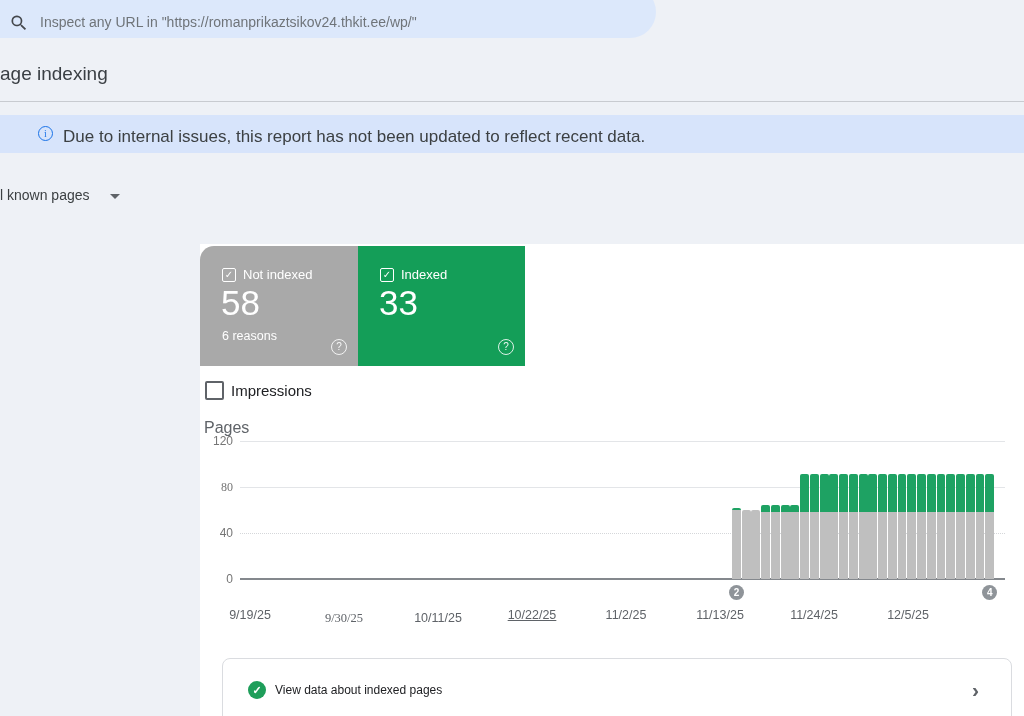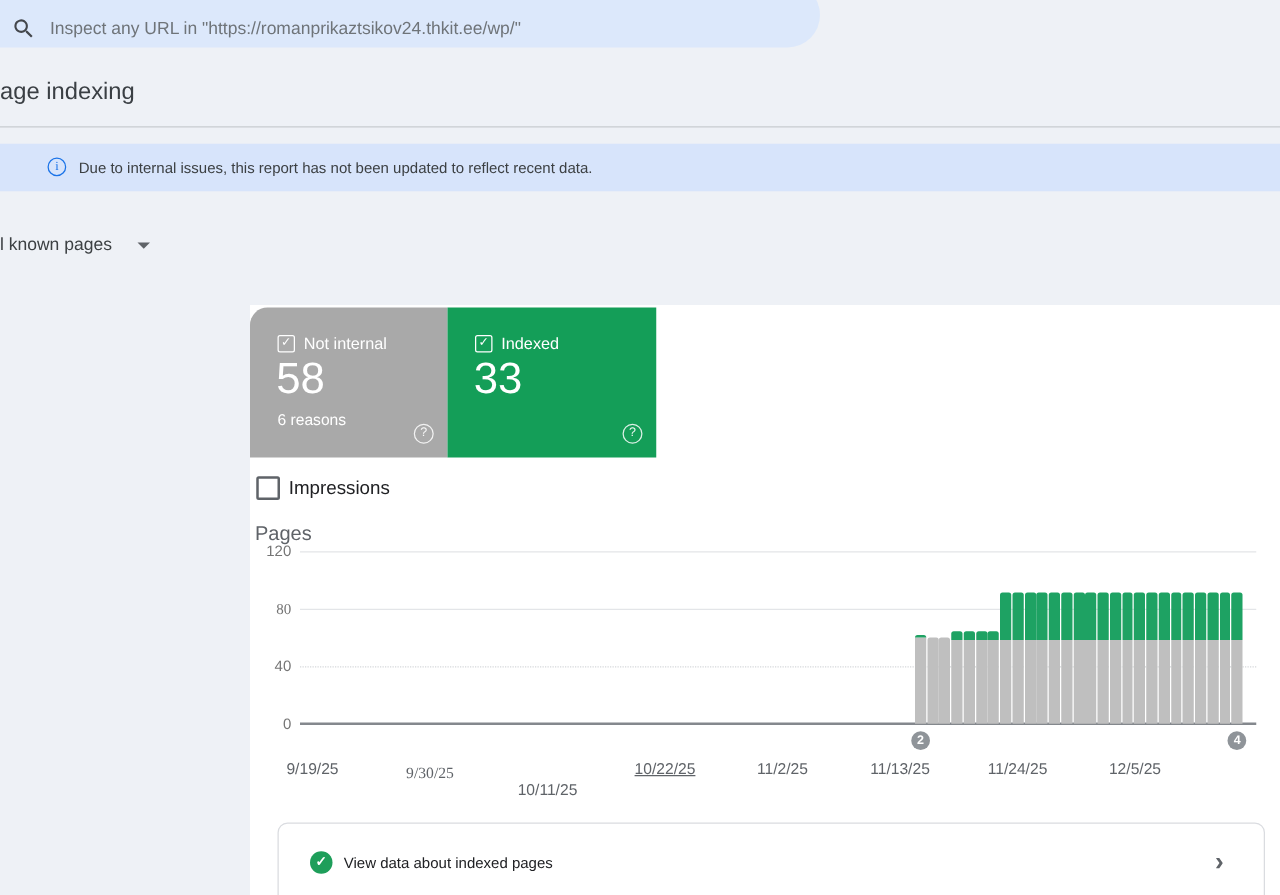--- a/index.html
+++ b/index.html
@@ -13,21 +13,21 @@
        font-size:14px;color:#5f6368;outline:none;font-family:"Liberation Sans",sans-serif;}
   .search-input::placeholder{color:#6f7479;opacity:1;}
 
   .page-title{position:absolute;left:0;top:63px;font-size:19px;color:#3a3f44;}
   .divider{position:absolute;left:0;top:101px;width:1024px;height:1px;background:#c8cbd0;}
 
   
   .banner{position:absolute;left:0;top:115px;width:1024px;height:38px;background:#d7e4fb;}
   .info-icon{position:absolute;left:38px;top:11px;width:13px;height:13px;border:1.5px solid #1a73e8;border-radius:50%;
        color:#1a73e8;font-size:10px;text-align:center;line-height:13px;font-family:"Liberation Serif",serif;}
-  .banner-text{position:absolute;left:63px;top:12px;font-size:12px;color:#3c4043;}
+  .banner-text{position:absolute;left:63px;top:12px;font-size:17px;color:#3c4043;}
 
   
   .filter{position:absolute;left:0;top:187px;width:140px;height:20px;cursor:pointer;}
   .filter-label{position:absolute;left:0;top:0;font-size:14px;color:#3c4043;}
   .filter-arrow{position:absolute;left:110px;top:7px;width:0;height:0;
        border-left:5px solid transparent;border-right:5px solid transparent;border-top:5px solid #5f6368;}
 
   .content-bg{position:absolute;left:200px;top:244px;width:824px;height:472px;background:#ffffff;}
 
   
@@ -85,21 +85,21 @@
 
   <div class="filter">
     <span class="filter-label">l known pages</span>
     <span class="filter-arrow"></span>
   </div>
 
   <div class="content-bg"></div>
 
   <div class="card gray">
     <span class="card-check">✓</span>
-    <span class="card-label">Not internal</span>
+    <span class="card-label">Not indexed</span>
     <span class="card-value">58</span>
     <span class="card-sub">6 reasons</span>
     <span class="card-help">?</span>
   </div>
   <div class="card green">
     <span class="card-check">✓</span>
     <span class="card-label">Indexed</span>
     <span class="card-value">33</span>
     <span class="card-help">?</span>
   </div>
@@ -112,21 +112,21 @@
       <div class="gridline" style="left: 240px; width: 765px; top: 578px; height: 2px; background: rgb(132, 136, 141);"></div>
       <div class="ytick" style="left: 193px; top: 572px;">0</div>
       <div class="gridline" style="left: 240px; width: 765px; top: 533px; height: 0px; border-top: 1px dotted rgb(213, 215, 218);"></div>
       <div class="ytick" style="left: 193px; top: 526px;">40</div>
       <div class="gridline" style="left: 240px; width: 765px; top: 487px; height: 1px; background: rgb(227, 229, 232);"></div>
       <div class="ytick" style="left: 193px; top: 480px; font-family: Liberation Serif, serif;">80</div>
       <div class="gridline" style="left: 240px; width: 765px; top: 441px; height: 1px; background: rgb(227, 229, 232);"></div>
       <div class="ytick" style="left: 193px; top: 434px;">120</div>
       <div class="xtick" style="left: 210px; top: 608px;">9/19/25</div>
       <div class="xtick" style="left: 304px; top: 611px; font-family: Liberation Serif, serif;">9/30/25</div>
-      <div class="xtick" style="left: 398px; top: 625px;">10/11/25</div>
+      <div class="xtick" style="left: 398px; top: 611px;">10/11/25</div>
       <div class="xtick" style="left: 492px; top: 608px; text-decoration: underline;">10/22/25</div>
       <div class="xtick" style="left: 586px; top: 608px;">11/2/25</div>
       <div class="xtick" style="left: 680px; top: 608px;">11/13/25</div>
       <div class="xtick" style="left: 774px; top: 608px;">11/24/25</div>
       <div class="xtick" style="left: 868px; top: 608px;">12/5/25</div>
       <div class="bar-seg" style="left: 732px; top: 510px; width: 8.9px; height: 69px; background: rgb(191, 191, 191);"></div>
       <div class="bar-seg" style="left: 732px; top: 507.7px; width: 8.9px; height: 2.3px; background: rgb(30, 162, 99); border-radius: 2px 2px 0px 0px;"></div>
       <div class="bar-seg" style="left: 741.74px; top: 510px; width: 8.9px; height: 69px; background: rgb(191, 191, 191); border-radius: 2px 2px 0px 0px;"></div>
       <div class="bar-seg" style="left: 751.48px; top: 510px; width: 8.9px; height: 69px; background: rgb(191, 191, 191); border-radius: 2px 2px 0px 0px;"></div>
       <div class="bar-seg" style="left: 761.22px; top: 512.3px; width: 8.9px; height: 66.7px; background: rgb(191, 191, 191);"></div>

